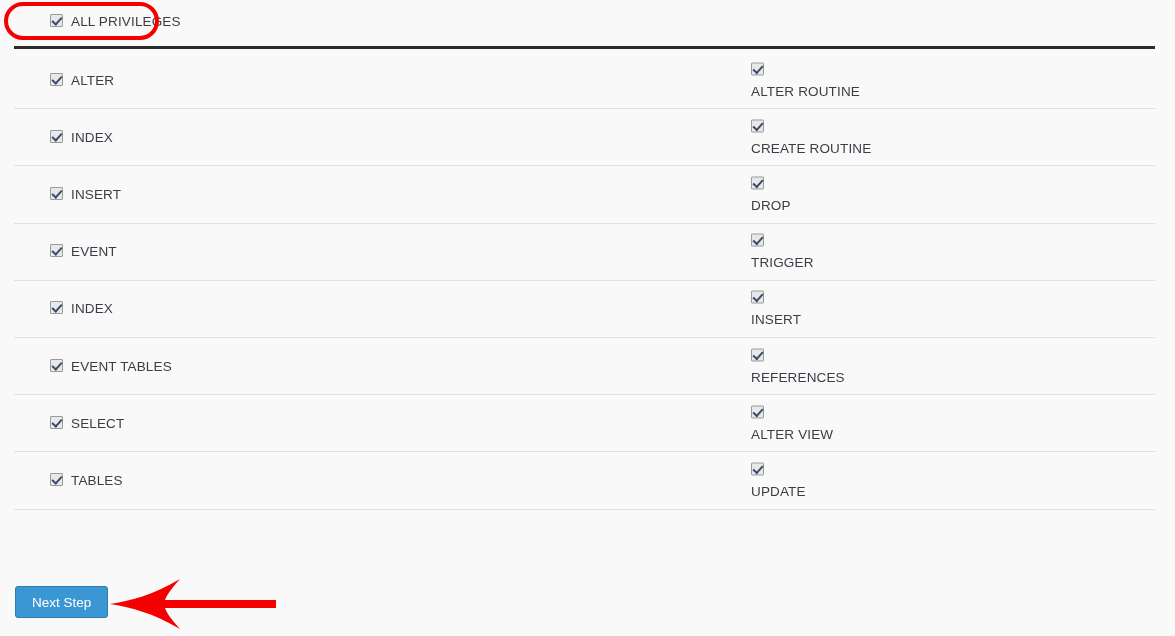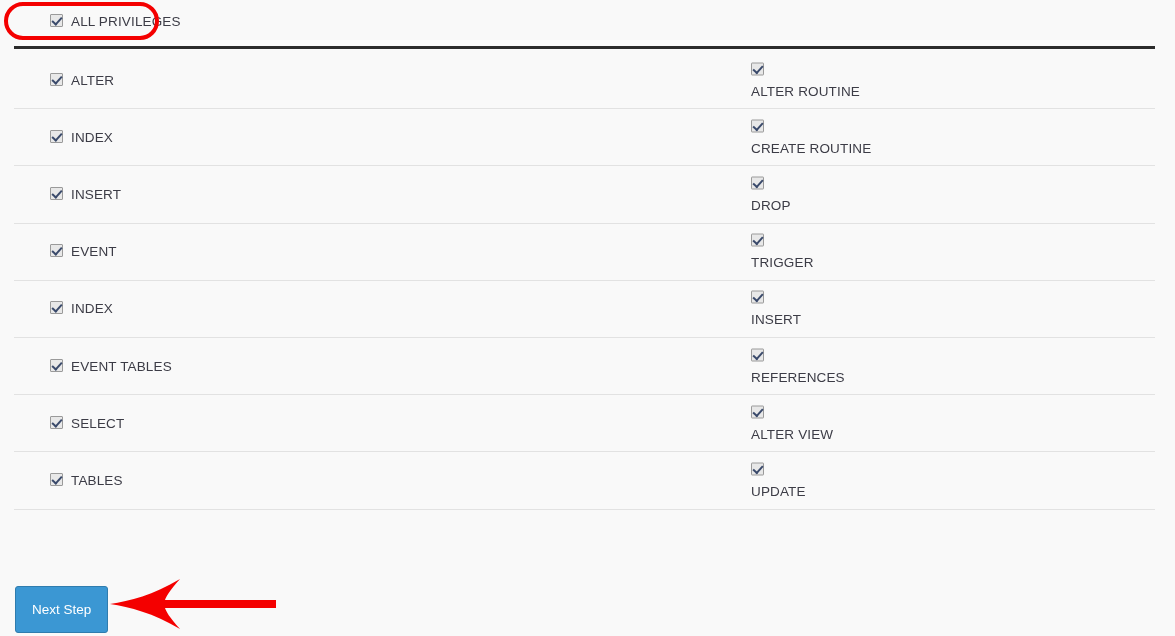--- a/index.html
+++ b/index.html
@@ -113,21 +113,21 @@
     transform: translateY(-50%);
   }
   .cell-left  { left: 22px; }
   .cell-right { left: 723px; flex-direction: column; }
 
   
   .next-btn {
     position: absolute;
     left: 15px;
     top: 586px;
-    height: 47px;
+    height: 32px;
     padding: 0 16px;
     display: flex;
     align-items: center;
     justify-content: center;
     background: #3b97d3;
     border: 1px solid #2f7cae;
     border-radius: 3px;
     color: #ffffff;
     font-size: 13.5px;
     font-family: "Liberation Sans", sans-serif;

